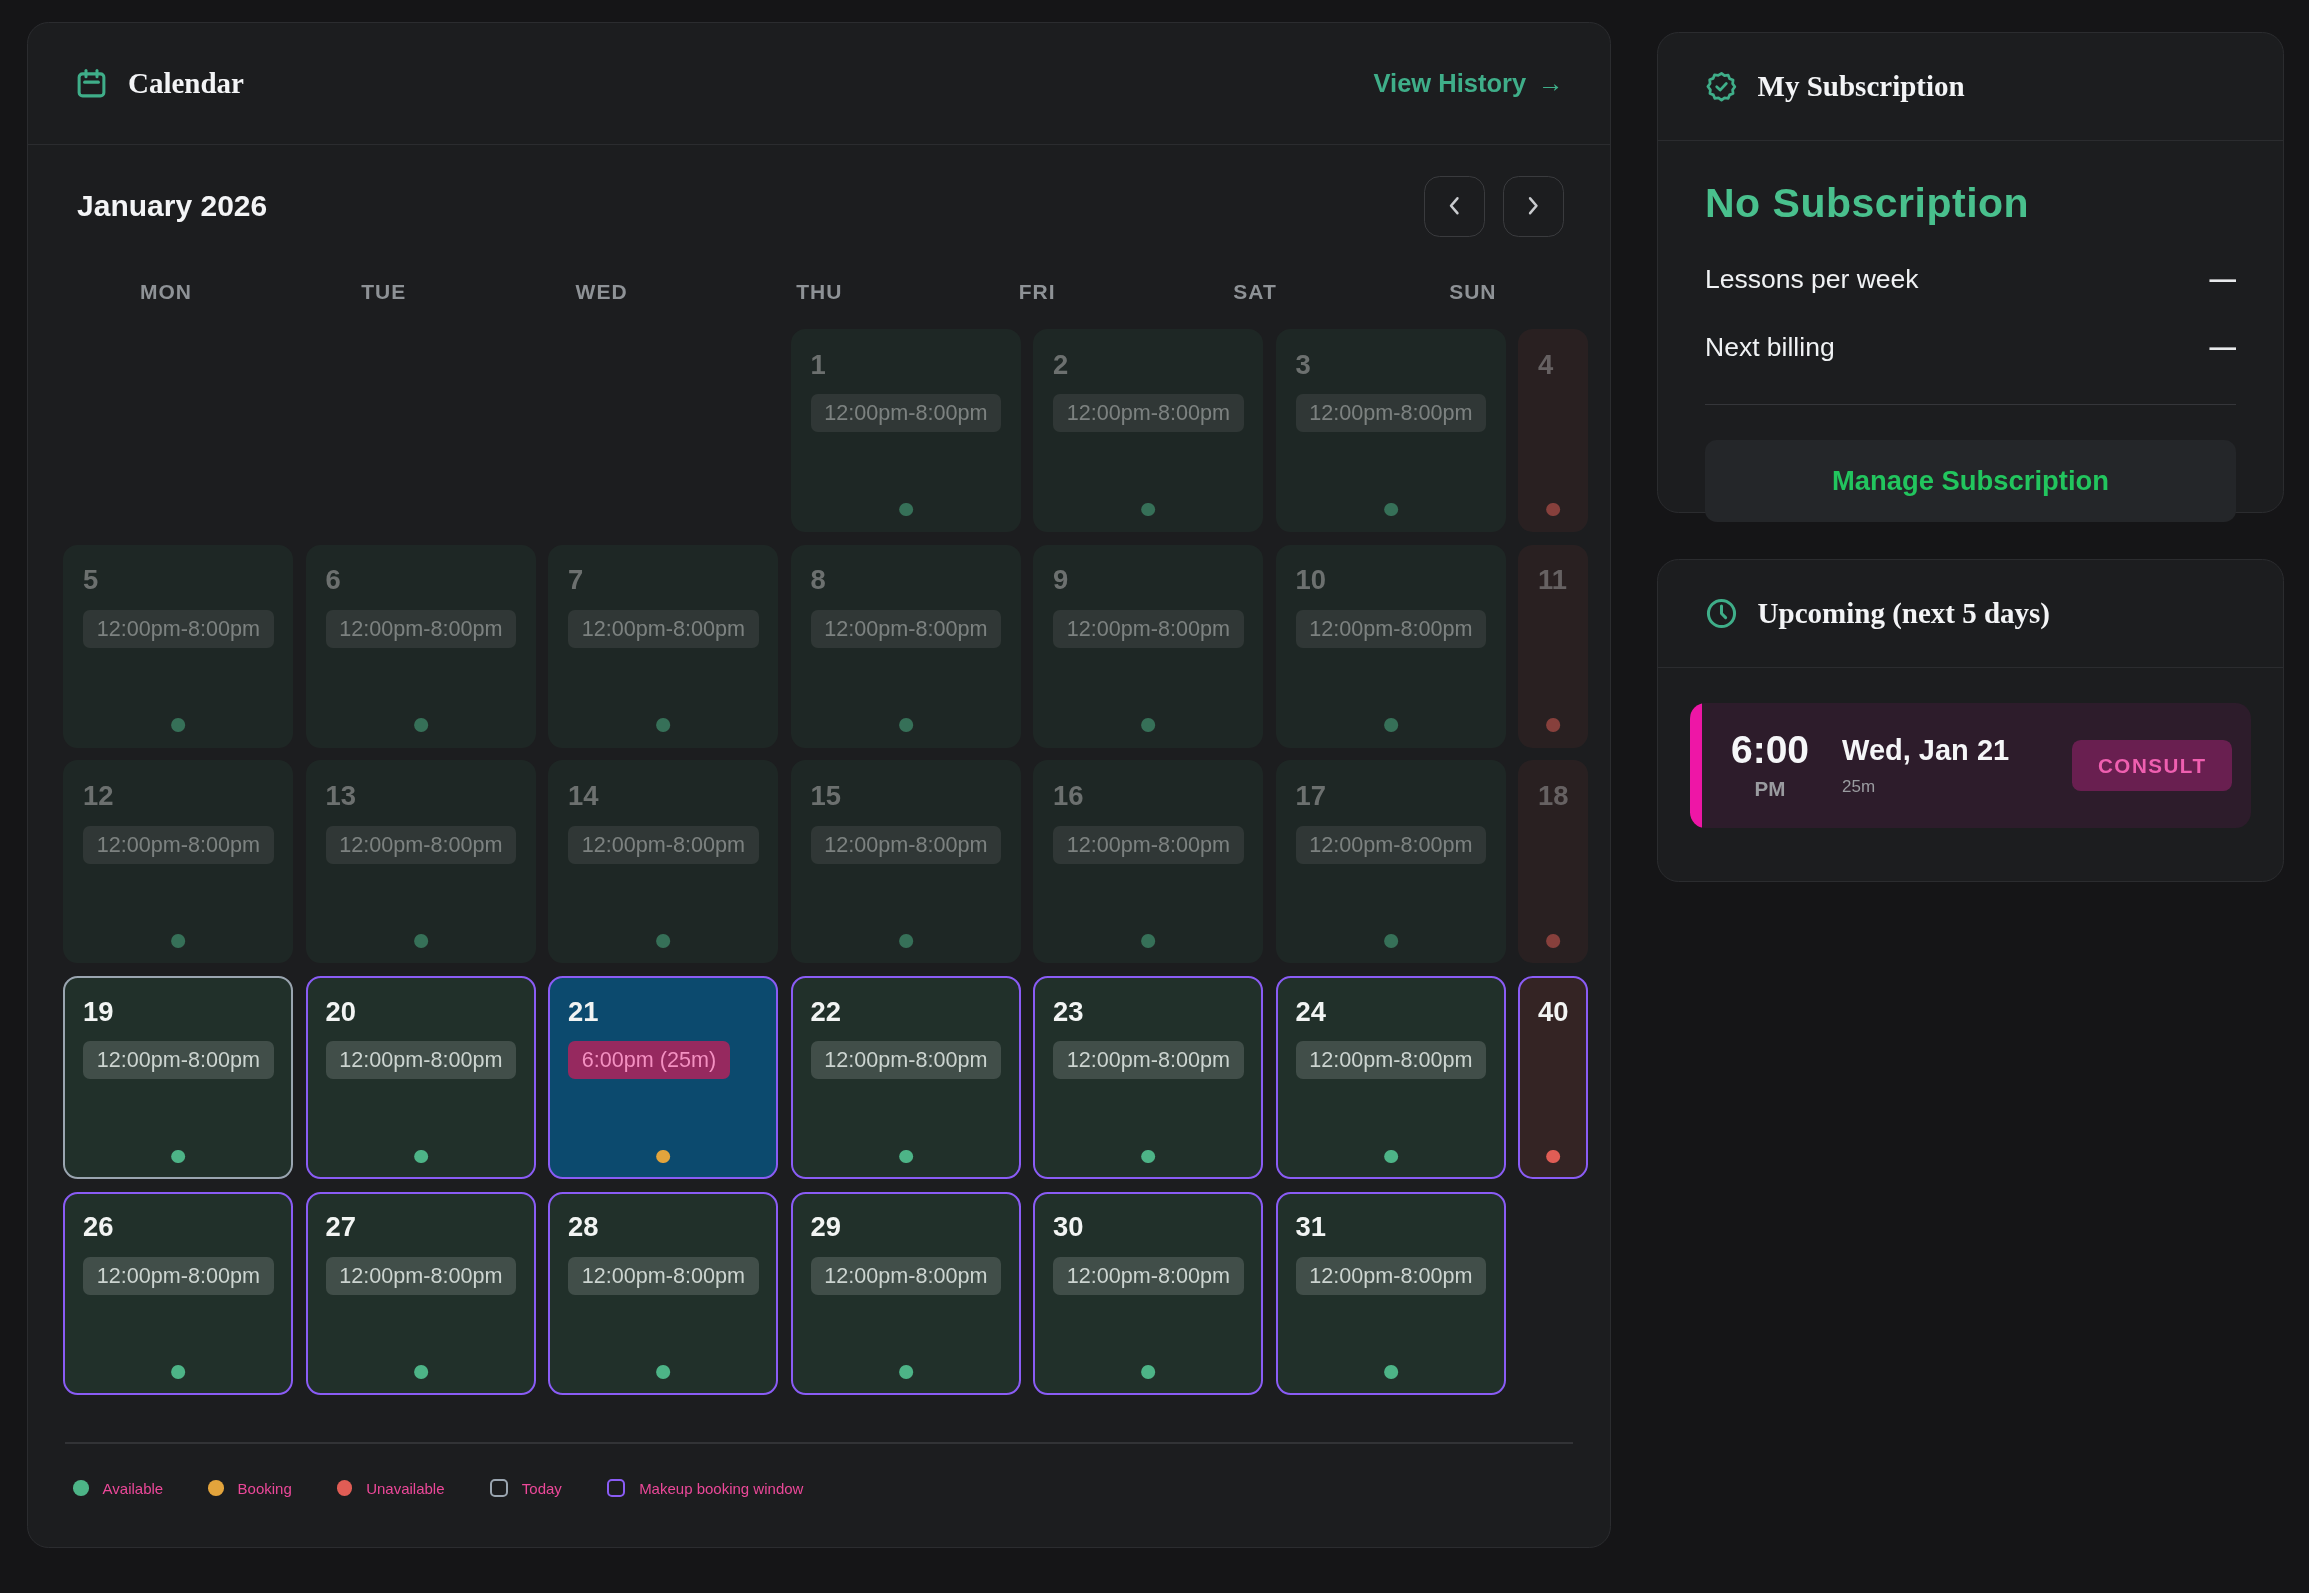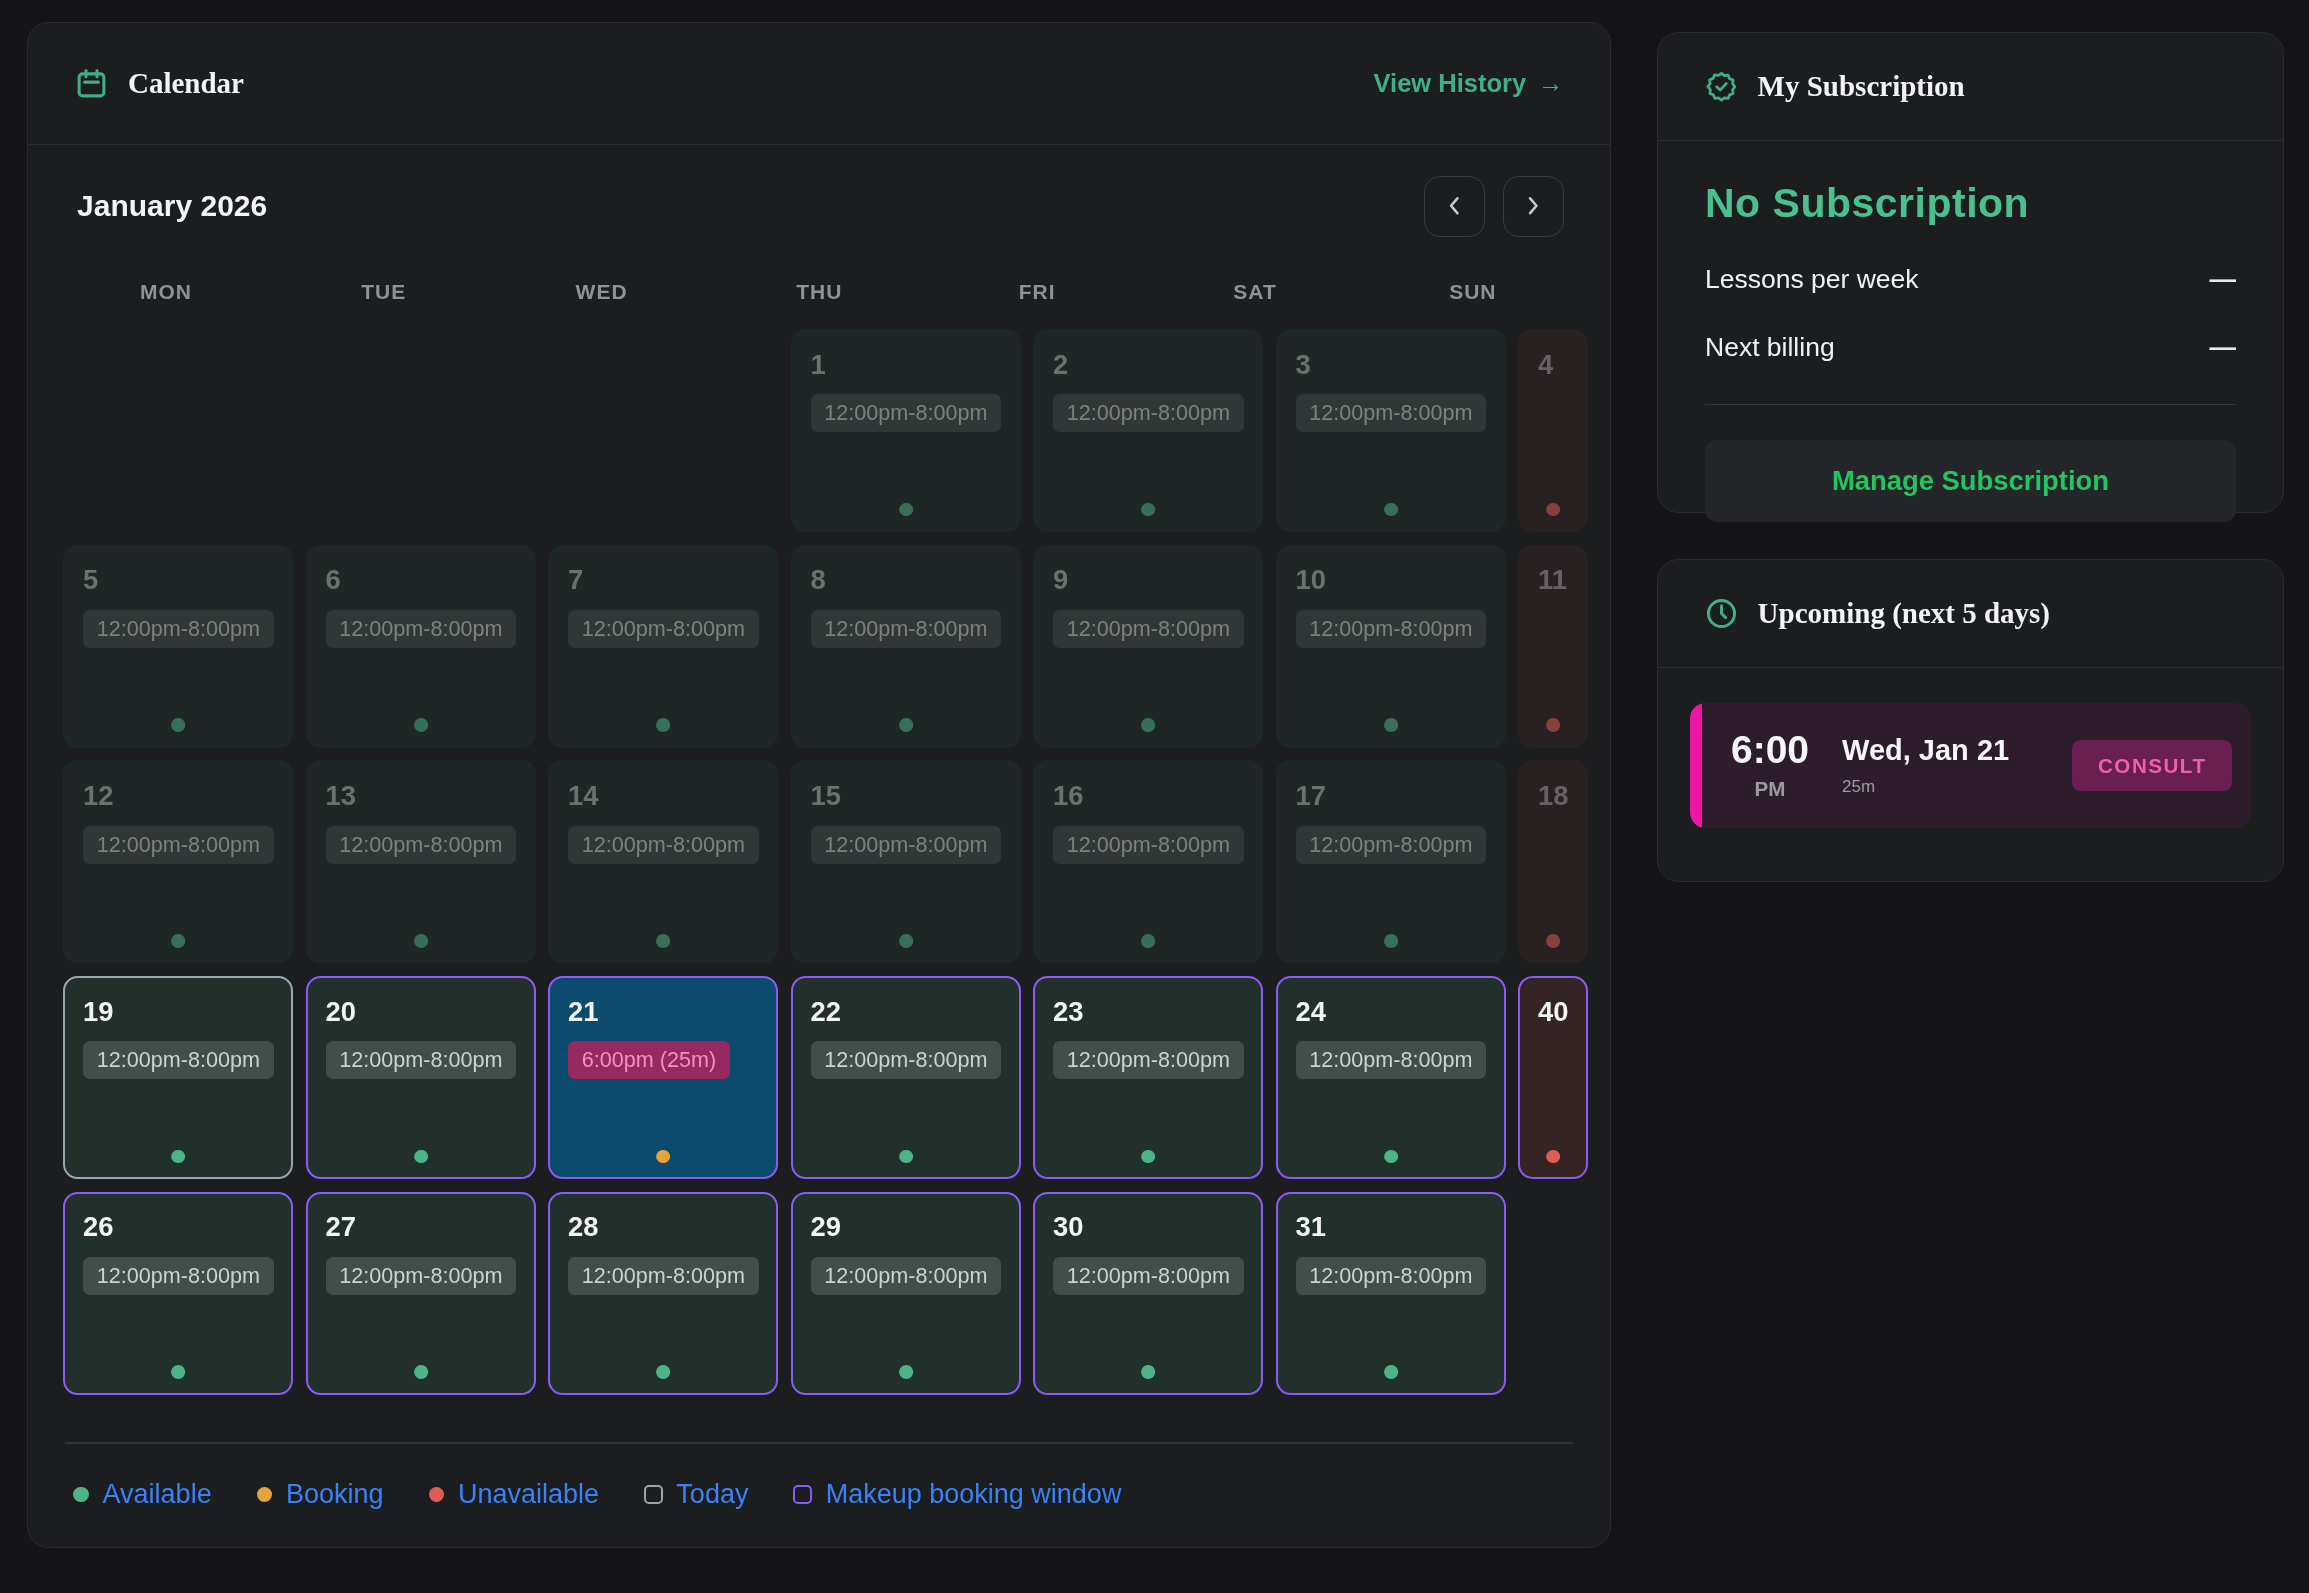--- a/index.html
+++ b/index.html
@@ -68,21 +68,21 @@
   .dot {
     position: absolute; bottom: 13.7px; left: 50%;
     width: 13.7px; height: 13.7px; border-radius: 50%;
     transform: translateX(-50%);
   }
   .legend-divider { border: none; border-top: 2px solid #323336; margin: 47px 2px 0 2px; }
   #legend { display: flex; align-items: center; gap: 45px; margin-top: 35px; padding-left: 9.8px; }
   .legend-item { display: flex; align-items: center; gap: 13.7px; }
   .legend-item .swatch-dot { width: 15.7px; height: 15.7px; border-radius: 50%; }
   .legend-item .swatch-square { width: 18.6px; height: 18.6px; border-radius: 4.9px; border: 2.9px solid; }
-  .legend-item span.lbl { font-size: 27px; color: #3b82f6; }
+  .legend-item span.lbl { font-size: 15px; color: #ec4899; }
 
   
   #subscription-card { left: 1657px; top: 32px; width: 627px; height: 481px; }
   #subscription-card .card-header, #upcoming-card .card-header { height: 108px; }
   .sub-body { padding: 39px 47px 0 47px; }
   .sub-status { font-size: 41px; font-weight: 700; color: #49c08d; letter-spacing: 0.5px; }
   .sub-row { display: flex; justify-content: space-between; align-items: center; margin-top: 37px; }
   .sub-row .lbl { font-size: 26.5px; color: #f0f2f4; }
   .sub-row .val { font-size: 26.5px; color: #e7e9eb; font-weight: 700; }
   .sub-divider { border: none; border-top: 1px solid #35363a; margin-top: 41px; }

